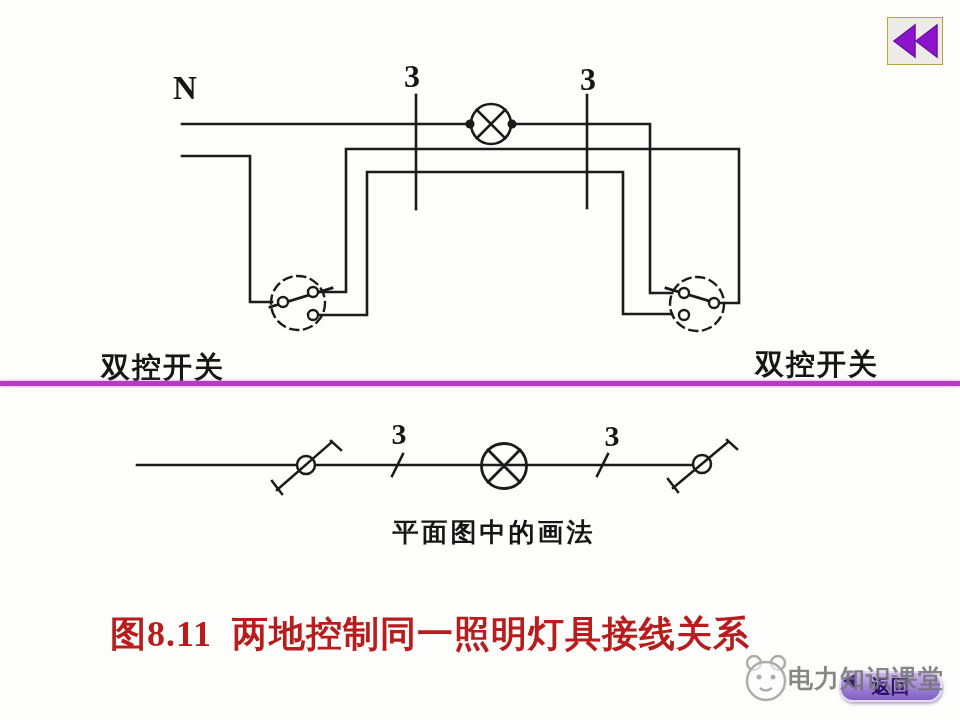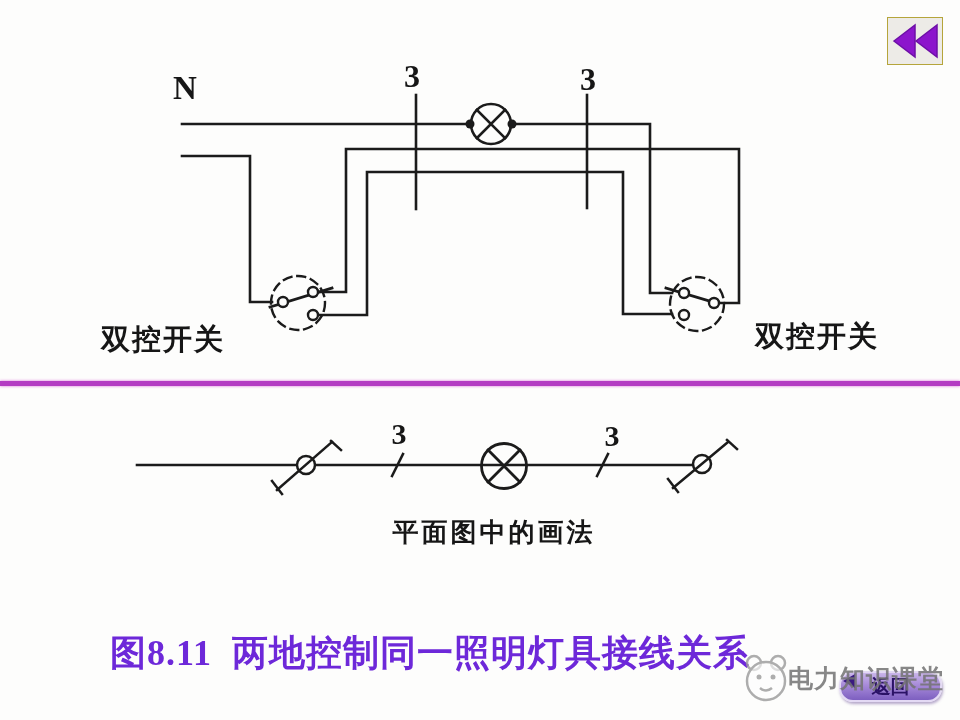--- a/index.html
+++ b/index.html
@@ -3,28 +3,28 @@
 <meta charset="utf-8">
 <style>
   html,body{margin:0;padding:0;}
   body{width:960px;height:720px;position:relative;overflow:hidden;
        background:#fdfdfc;font-family:"Liberation Serif","DejaVu Serif",serif;}
   .stage{position:absolute;left:0;top:0;width:960px;height:720px;}
   svg{position:absolute;left:0;top:0;}
   .lbl{position:absolute;transform:translate(-50%,-50%);color:#161616;
        font-weight:bold;white-space:pre;line-height:1;}
   .num{font-size:32px;}
-  .cjk{font-size:29px;letter-spacing:2px;}
+  .cjk{font-size:29px;letter-spacing:2px;margin-top:28px;}
   .n-label{font-size:33px;}
   .plan-num{font-size:30px;}
   .plan-label{font-size:26px;letter-spacing:3px;}
   .divider{position:absolute;left:0;top:381px;width:960px;height:5px;
            background:#b43cc3;box-shadow:0 0 3px #d66ad6;}
-  .caption{position:absolute;left:110px;top:629px;width:700px;
-           font-size:36px;font-weight:bold;color:#6d28d9;white-space:pre;
+  .caption{position:absolute;left:110px;top:610px;width:700px;
+           font-size:36px;font-weight:bold;color:#b91c1c;white-space:pre;
            letter-spacing:1px;}
   .rewind-btn{position:absolute;left:887px;top:17px;width:56px;height:48px;
               background:#edebe7;border:1px solid #b5a53b;box-sizing:border-box;
               cursor:pointer;}
   .back-btn{position:absolute;left:839px;top:671px;width:103px;height:31px;
             box-sizing:border-box;border:2px solid #e3d9f4;border-radius:14px;
             background:linear-gradient(180deg,#c9b5e9 0%,#a78ad9 45%,#7d5fc0 100%);
             box-shadow:1px 2px 3px rgba(90,60,140,.45);
             display:flex;align-items:center;justify-content:center;gap:6px;
             cursor:pointer;}

